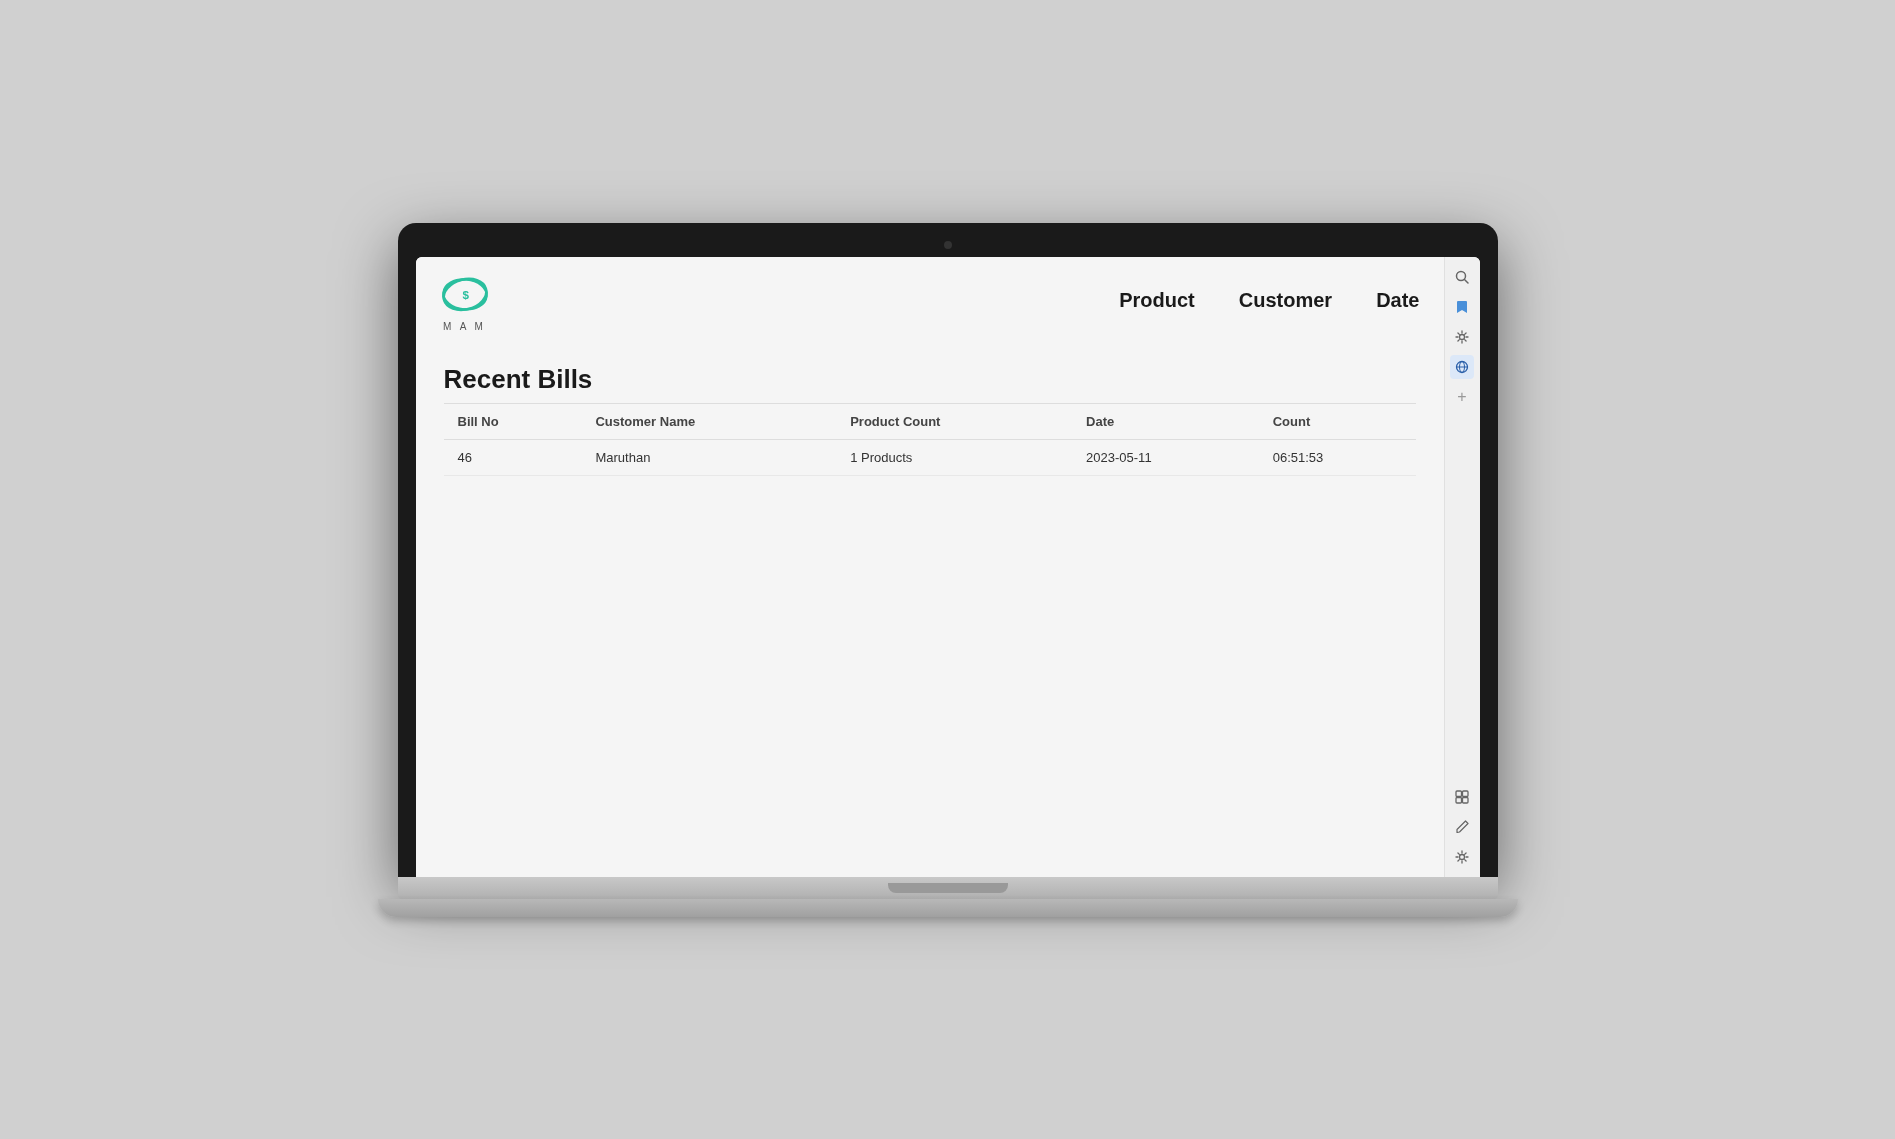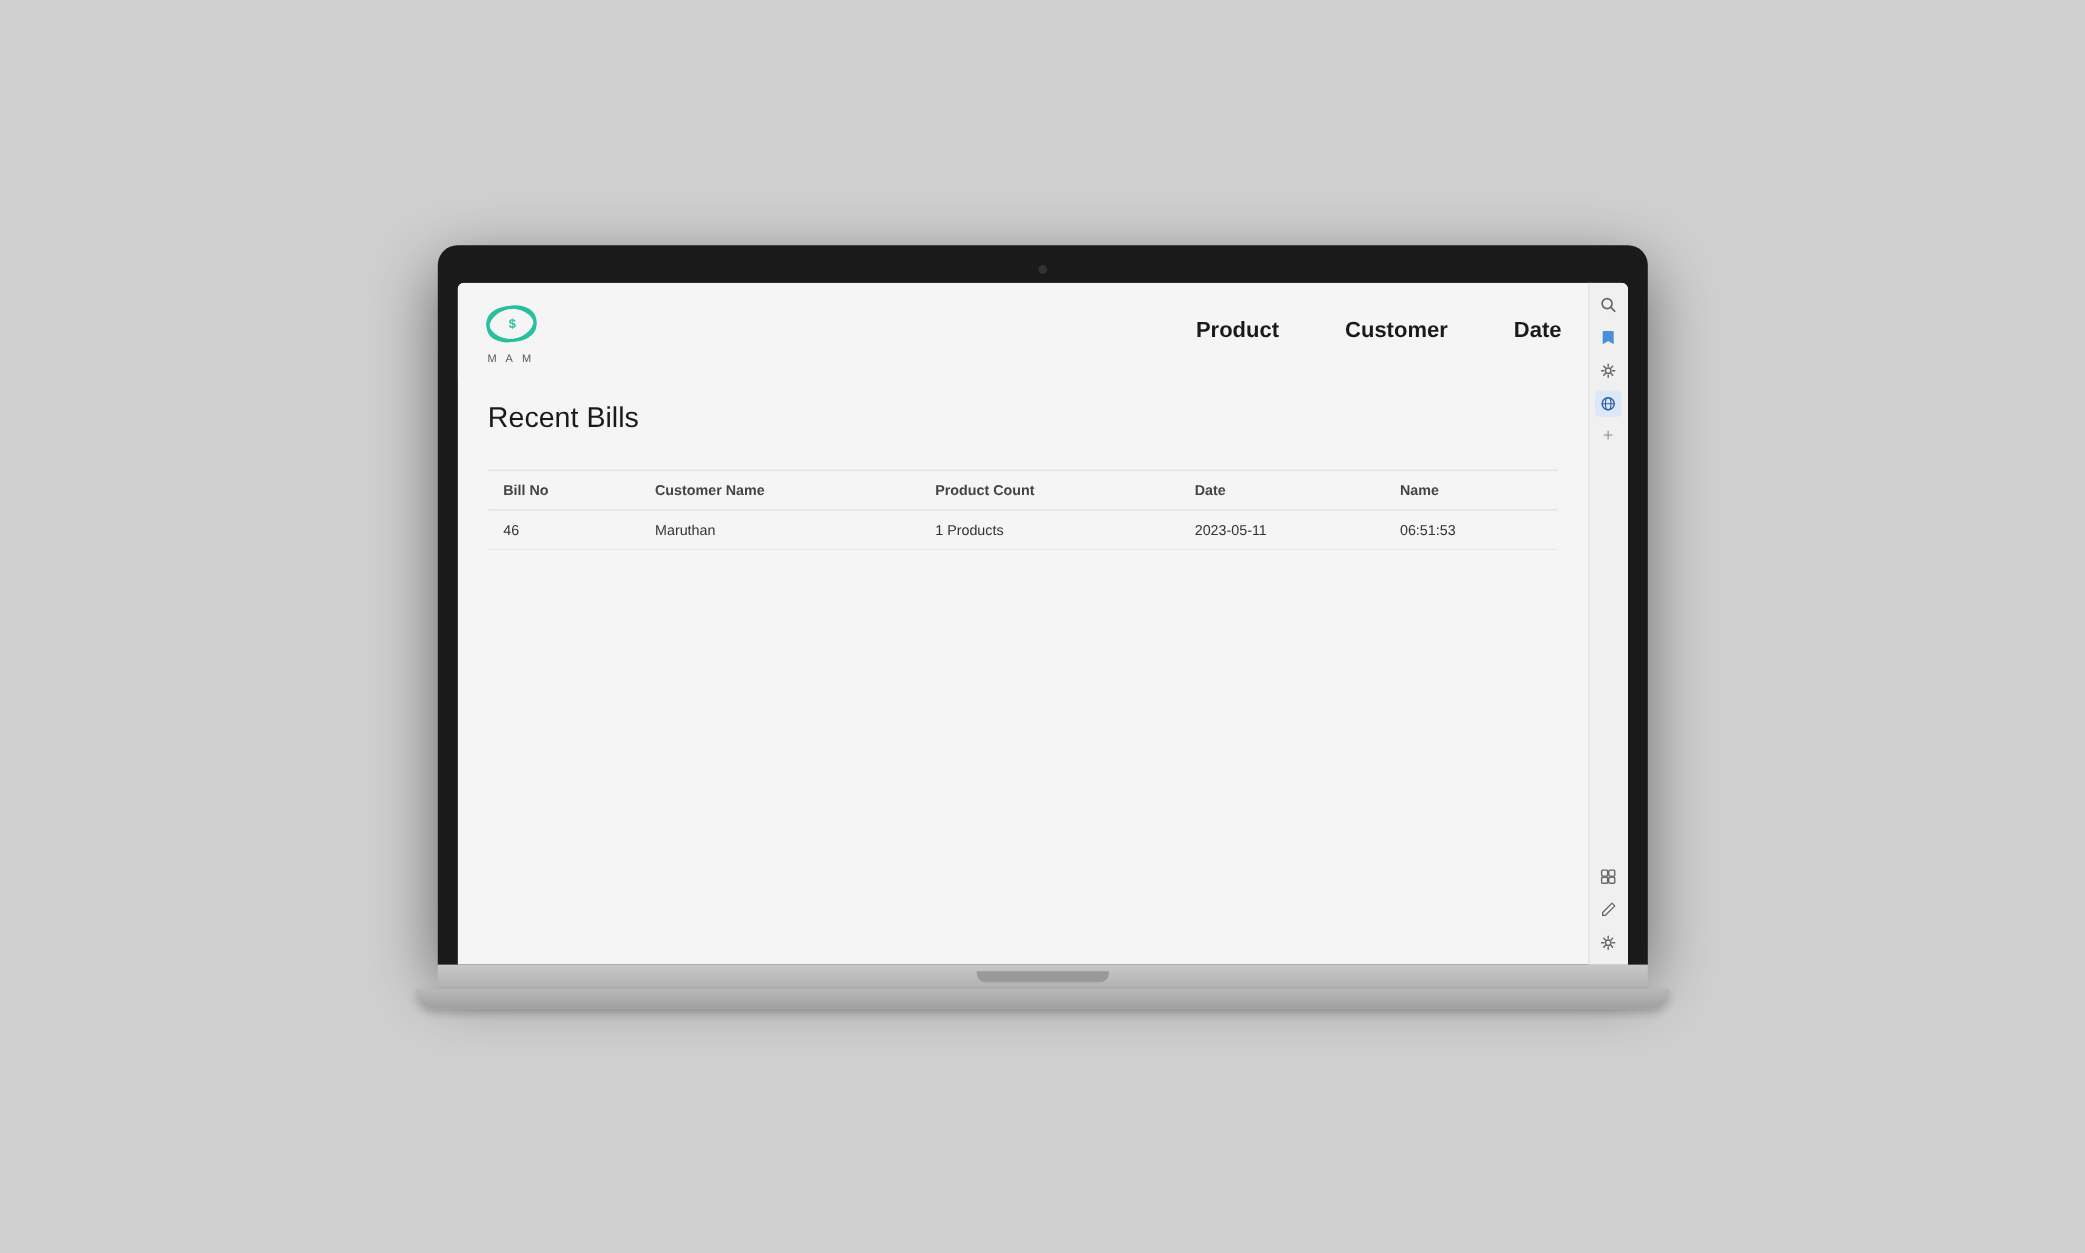--- a/index.html
+++ b/index.html
@@ -138,44 +138,44 @@
 
     .logo-text {
       font-size: 10px;
       letter-spacing: 3px;
       color: #555;
       margin-top: 2px;
     }
 
     .nav-links {
       display: flex;
-      gap: 60px;
+      gap: 44px;
       align-items: center;
     }
 
     .nav-link {
       font-size: 20px;
       font-weight: 600;
       color: #1a1a1a;
       cursor: pointer;
       text-decoration: none;
     }
 
     
     .content-area {
       flex: 1;
       padding: 20px 28px;
       overflow-y: auto;
     }
 
     .page-title {
       font-size: 26px;
-      font-weight: 400;
+      font-weight: 700;
       color: #1a1a1a;
-      margin-bottom: 32px;
+      margin-bottom: 8px;
     }
 
     
     .bills-table {
       width: 100%;
       border-collapse: collapse;
       background: #f5f5f5;
     }
 
     .bills-table thead tr {
@@ -248,21 +248,21 @@
           <div class="content-area">
             <h1 class="page-title">Recent Bills</h1>
 
             <table class="bills-table">
               <thead>
                 <tr>
                   <th>Bill No</th>
                   <th>Customer Name</th>
                   <th>Product Count</th>
                   <th>Date</th>
-                  <th>Name</th>
+                  <th>Count</th>
                 </tr>
               </thead>
               <tbody id="table-body">
 
               <tr>
                     <td>46</td>
                     <td>Maruthan</td>
                     <td>1 Products</td>
                     <td>2023-05-11</td>
                     <td>06:51:53</td>

